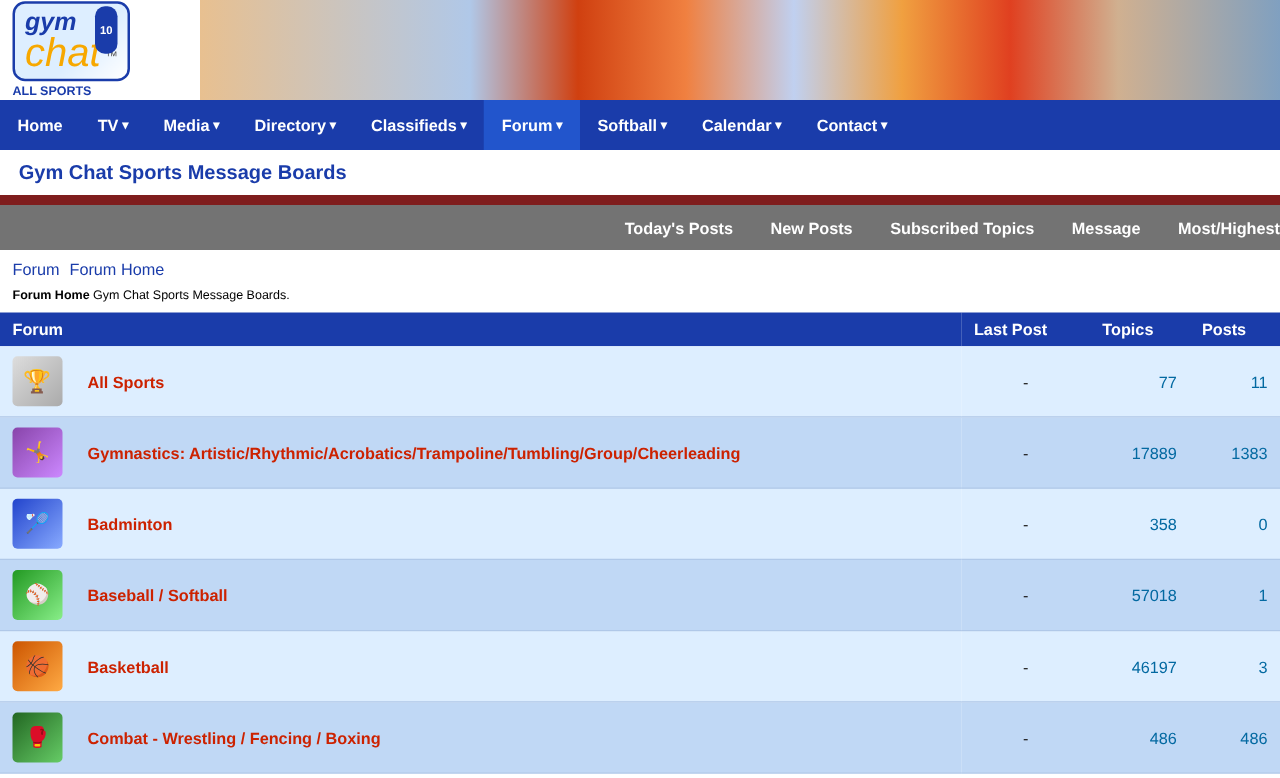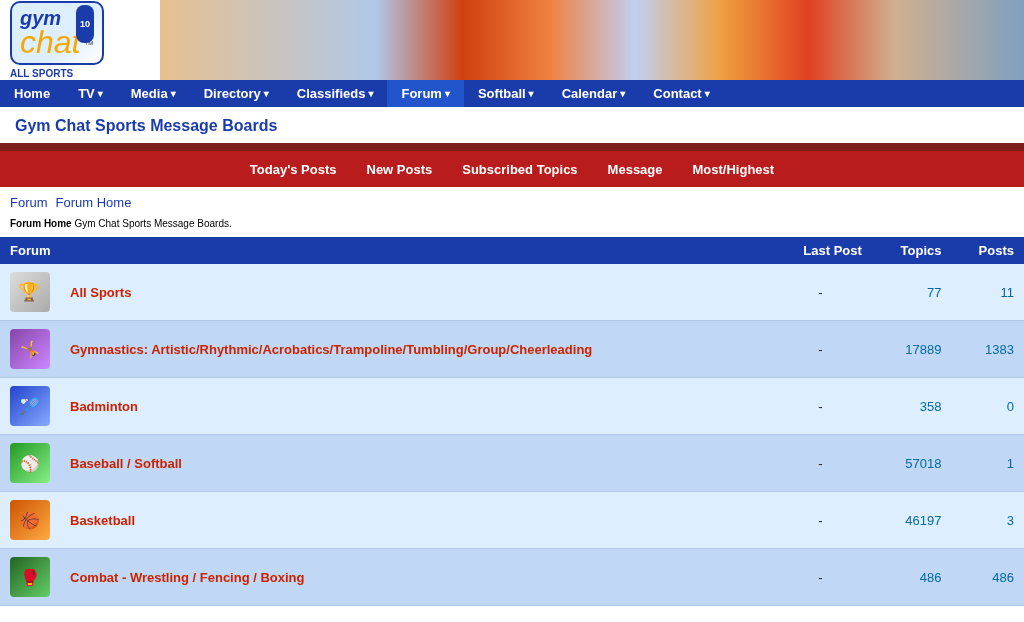--- a/index.html
+++ b/index.html
@@ -7,46 +7,46 @@
 
     
     .header { display: flex; align-items: stretch; background: #fff; height: 80px; overflow: hidden; }
     .logo-area { display: flex; align-items: center; padding: 5px 10px; min-width: 160px; background: #fff; }
     .logo-box { display: flex; flex-direction: column; }
     .logo-badge { position: absolute; top: 2px; right: 8px; background: #1a3caa; color: #fff; font-size: 9px; border-radius: 8px; padding: 14px 4px; font-weight: bold; }
     .header-photos { flex: 1; background: #ccc; overflow: hidden; display: flex; }
     .header-photos-inner { width: 100%; height: 80px; background: linear-gradient(to right, #e8c090 0%, #b0c8e8 25%, #d04010 35%, #f08040 45%, #c0d0f0 55%, #f0a040 65%, #e04020 75%, #d0b090 85%, #80a0c0 100%); position: relative; }
 
     
-    .nav { background: #1a3caa; display: flex; align-items: stretch; height: 27px; }
+    .nav { background: #1a3caa; display: flex; align-items: stretch; height: 40px; }
     .nav-item { color: #fff; font-size: 13px; font-weight: bold; padding: 0 14px; display: flex; align-items: center; cursor: pointer; white-space: nowrap; text-decoration: none; }
     .nav-item .arrow { font-size: 10px; margin-left: 3px; }
     .nav-forum { background: #2255cc; }
 
     
     .page-title-bar { padding: 10px 15px 8px; border-bottom: 8px solid #7f1d1d; }
     .page-title { color: #1a3caa; font-size: 16px; font-weight: bold; }
 
     
-    .forum-toolbar { background: #b91c1c; display: flex; align-items: center; justify-content: center; gap: 30px; height: 36px; }
+    .forum-toolbar { background: #737373; display: flex; align-items: center; justify-content: flex-end; gap: 30px; height: 36px; }
     .forum-toolbar-item { color: #fff; font-size: 13px; font-weight: bold; cursor: pointer; text-decoration: none; }
 
     
     .breadcrumb { padding: 8px 10px 4px; display: flex; gap: 8px; }
     .breadcrumb a { color: #1a3caa; font-size: 13px; text-decoration: none; }
 
     
     .forum-home-label { padding: 4px 10px 8px; font-size: 10px; }
     .forum-home-label strong { font-weight: bold; }
 
     
     .forum-table { width: 100%; border-collapse: collapse; }
     .forum-table thead tr { background: #1a3caa; }
     .forum-table thead th { color: #fff; font-size: 13px; font-weight: bold; padding: 6px 10px; text-align: left; }
-    .forum-table thead th.right { text-align: right; }
+    .forum-table thead th.right { }
     .forum-table tbody tr { border-bottom: 1px solid #b0c8e8; }
     .forum-table tbody tr:nth-child(odd) { background: #ddeeff; }
     .forum-table tbody tr:nth-child(even) { background: #c0d8f5; }
     .forum-table td { padding: 8px 10px; vertical-align: middle; }
     .forum-table td.right { text-align: right; color: #0369a1; }
     .forum-link { color: #cc2200; font-size: 13px; font-weight: bold; text-decoration: none; cursor: pointer; }
 
     
     .icon-allsports { width: 40px; height: 40px; background: linear-gradient(135deg, #ddd 0%, #aaa 100%); border-radius: 4px; display: flex; align-items: center; justify-content: center; font-size: 18px; }
     .icon-gymnastics { width: 40px; height: 40px; border-radius: 4px; background: linear-gradient(135deg, #8844aa, #cc88ff); display: flex; align-items: center; justify-content: center; font-size: 16px; }

